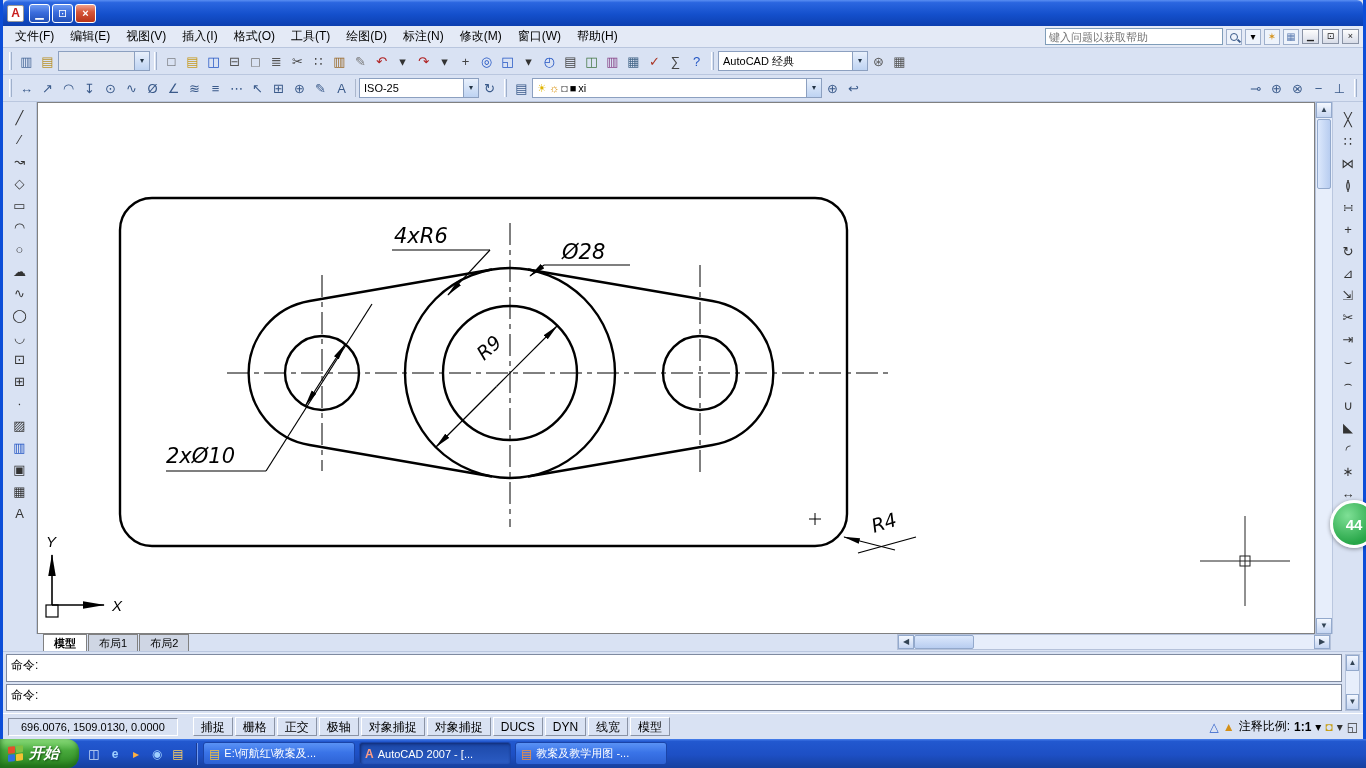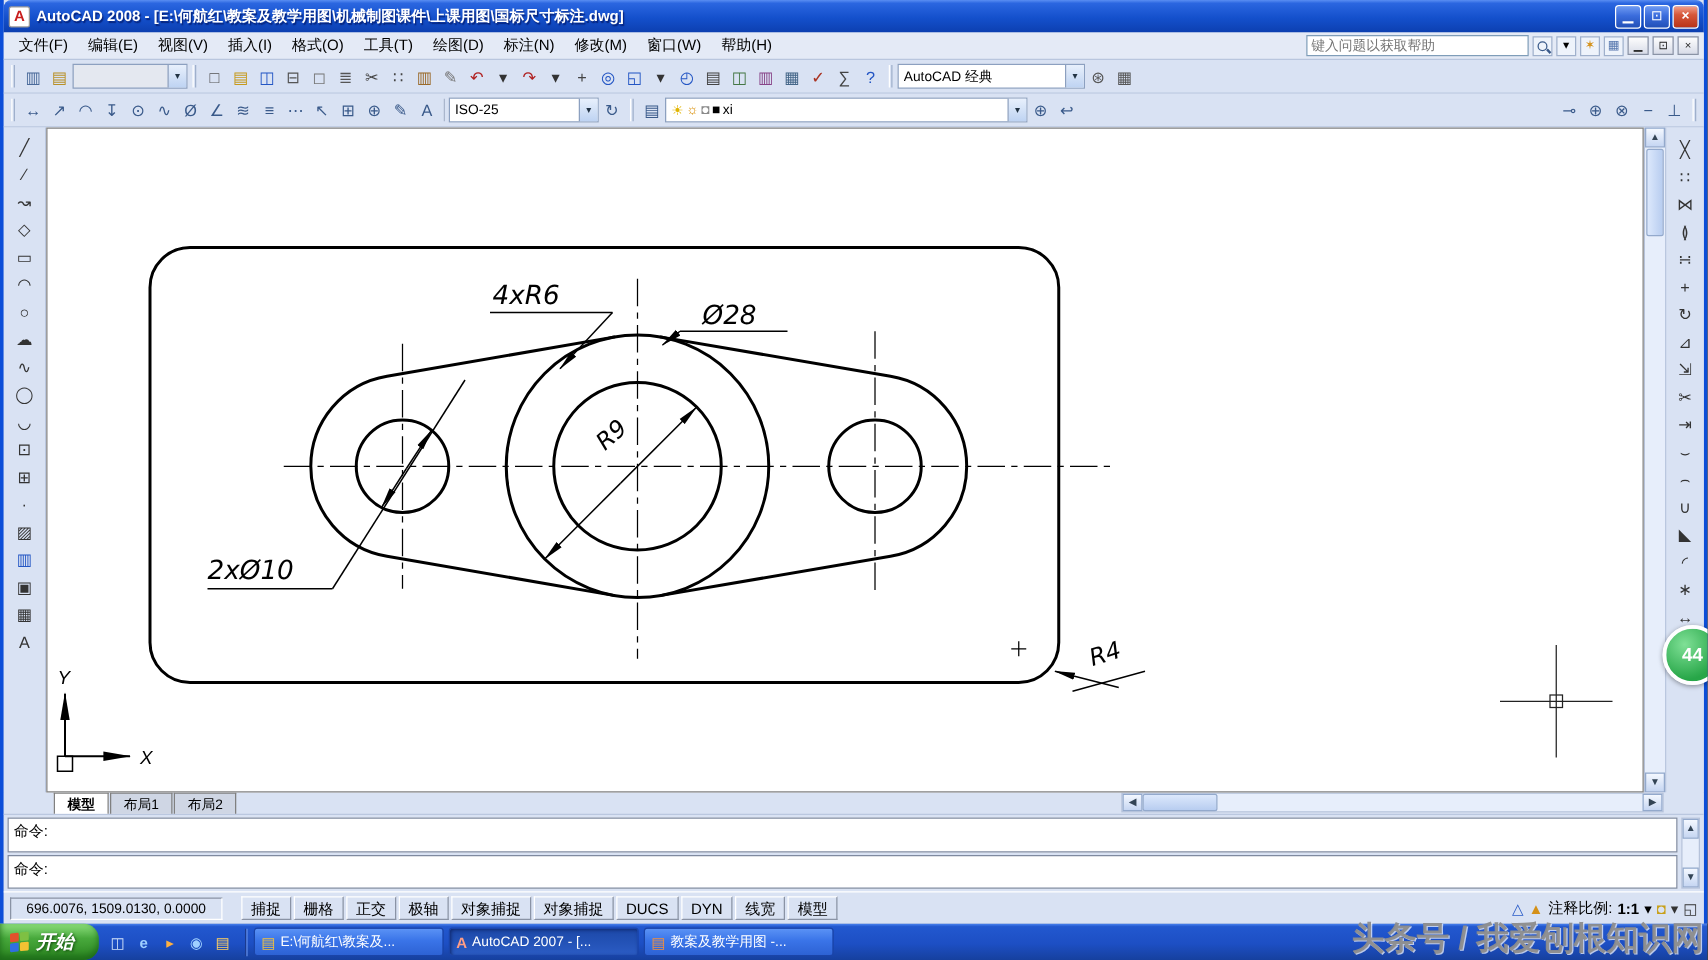--- a/index.html
+++ b/index.html
@@ -84,21 +84,20 @@
 .axis{font-style:italic;font-size:15px;fill:#000;}
 </style>
 </head>
 <body>
 
 <div id="root">
 <div id="app">
 
   <div id="titlebar">
     <div class="logo">A</div>
-    <div class="ttl">AutoCAD 2008 - [E:\何航红\教案及教学用图\机械制图课件\上课用图\国标尺寸标注.dwg]</div>
     <div class="winbtns">
       <div class="winbtn">▁</div>
       <div class="winbtn">⊡</div>
       <div class="winbtn close">×</div>
     </div>
   </div>
 
   <div id="menubar">
     <span class="rep"><span class="mi">文件(F)</span><span class="mi">编辑(E)</span><span class="mi">视图(V)</span><span class="mi">插入(I)</span><span class="mi">格式(O)</span><span class="mi">工具(T)</span><span class="mi">绘图(D)</span><span class="mi">标注(N)</span><span class="mi">修改(M)</span><span class="mi">窗口(W)</span><span class="mi">帮助(H)</span></span>
     <div id="menu-right">
@@ -289,16 +288,15 @@
       <span>E:\何航红\教案及...</span>
     </div><div class="task pressed">
       <span class="tic" style="color: rgb(255, 157, 133);">A</span>
       <span>AutoCAD 2007 - [...</span>
     </div><div class="task">
       <span class="tic" style="color: rgb(240, 144, 64);">▤</span>
       <span>教案及教学用图 -...</span>
     </div></span>
 </div>
 
-<div id="watermark">头条号 / 我爱刨根知识网</div>
 <div id="badge">44</div>
 
 </div>
 
 </body></html>

